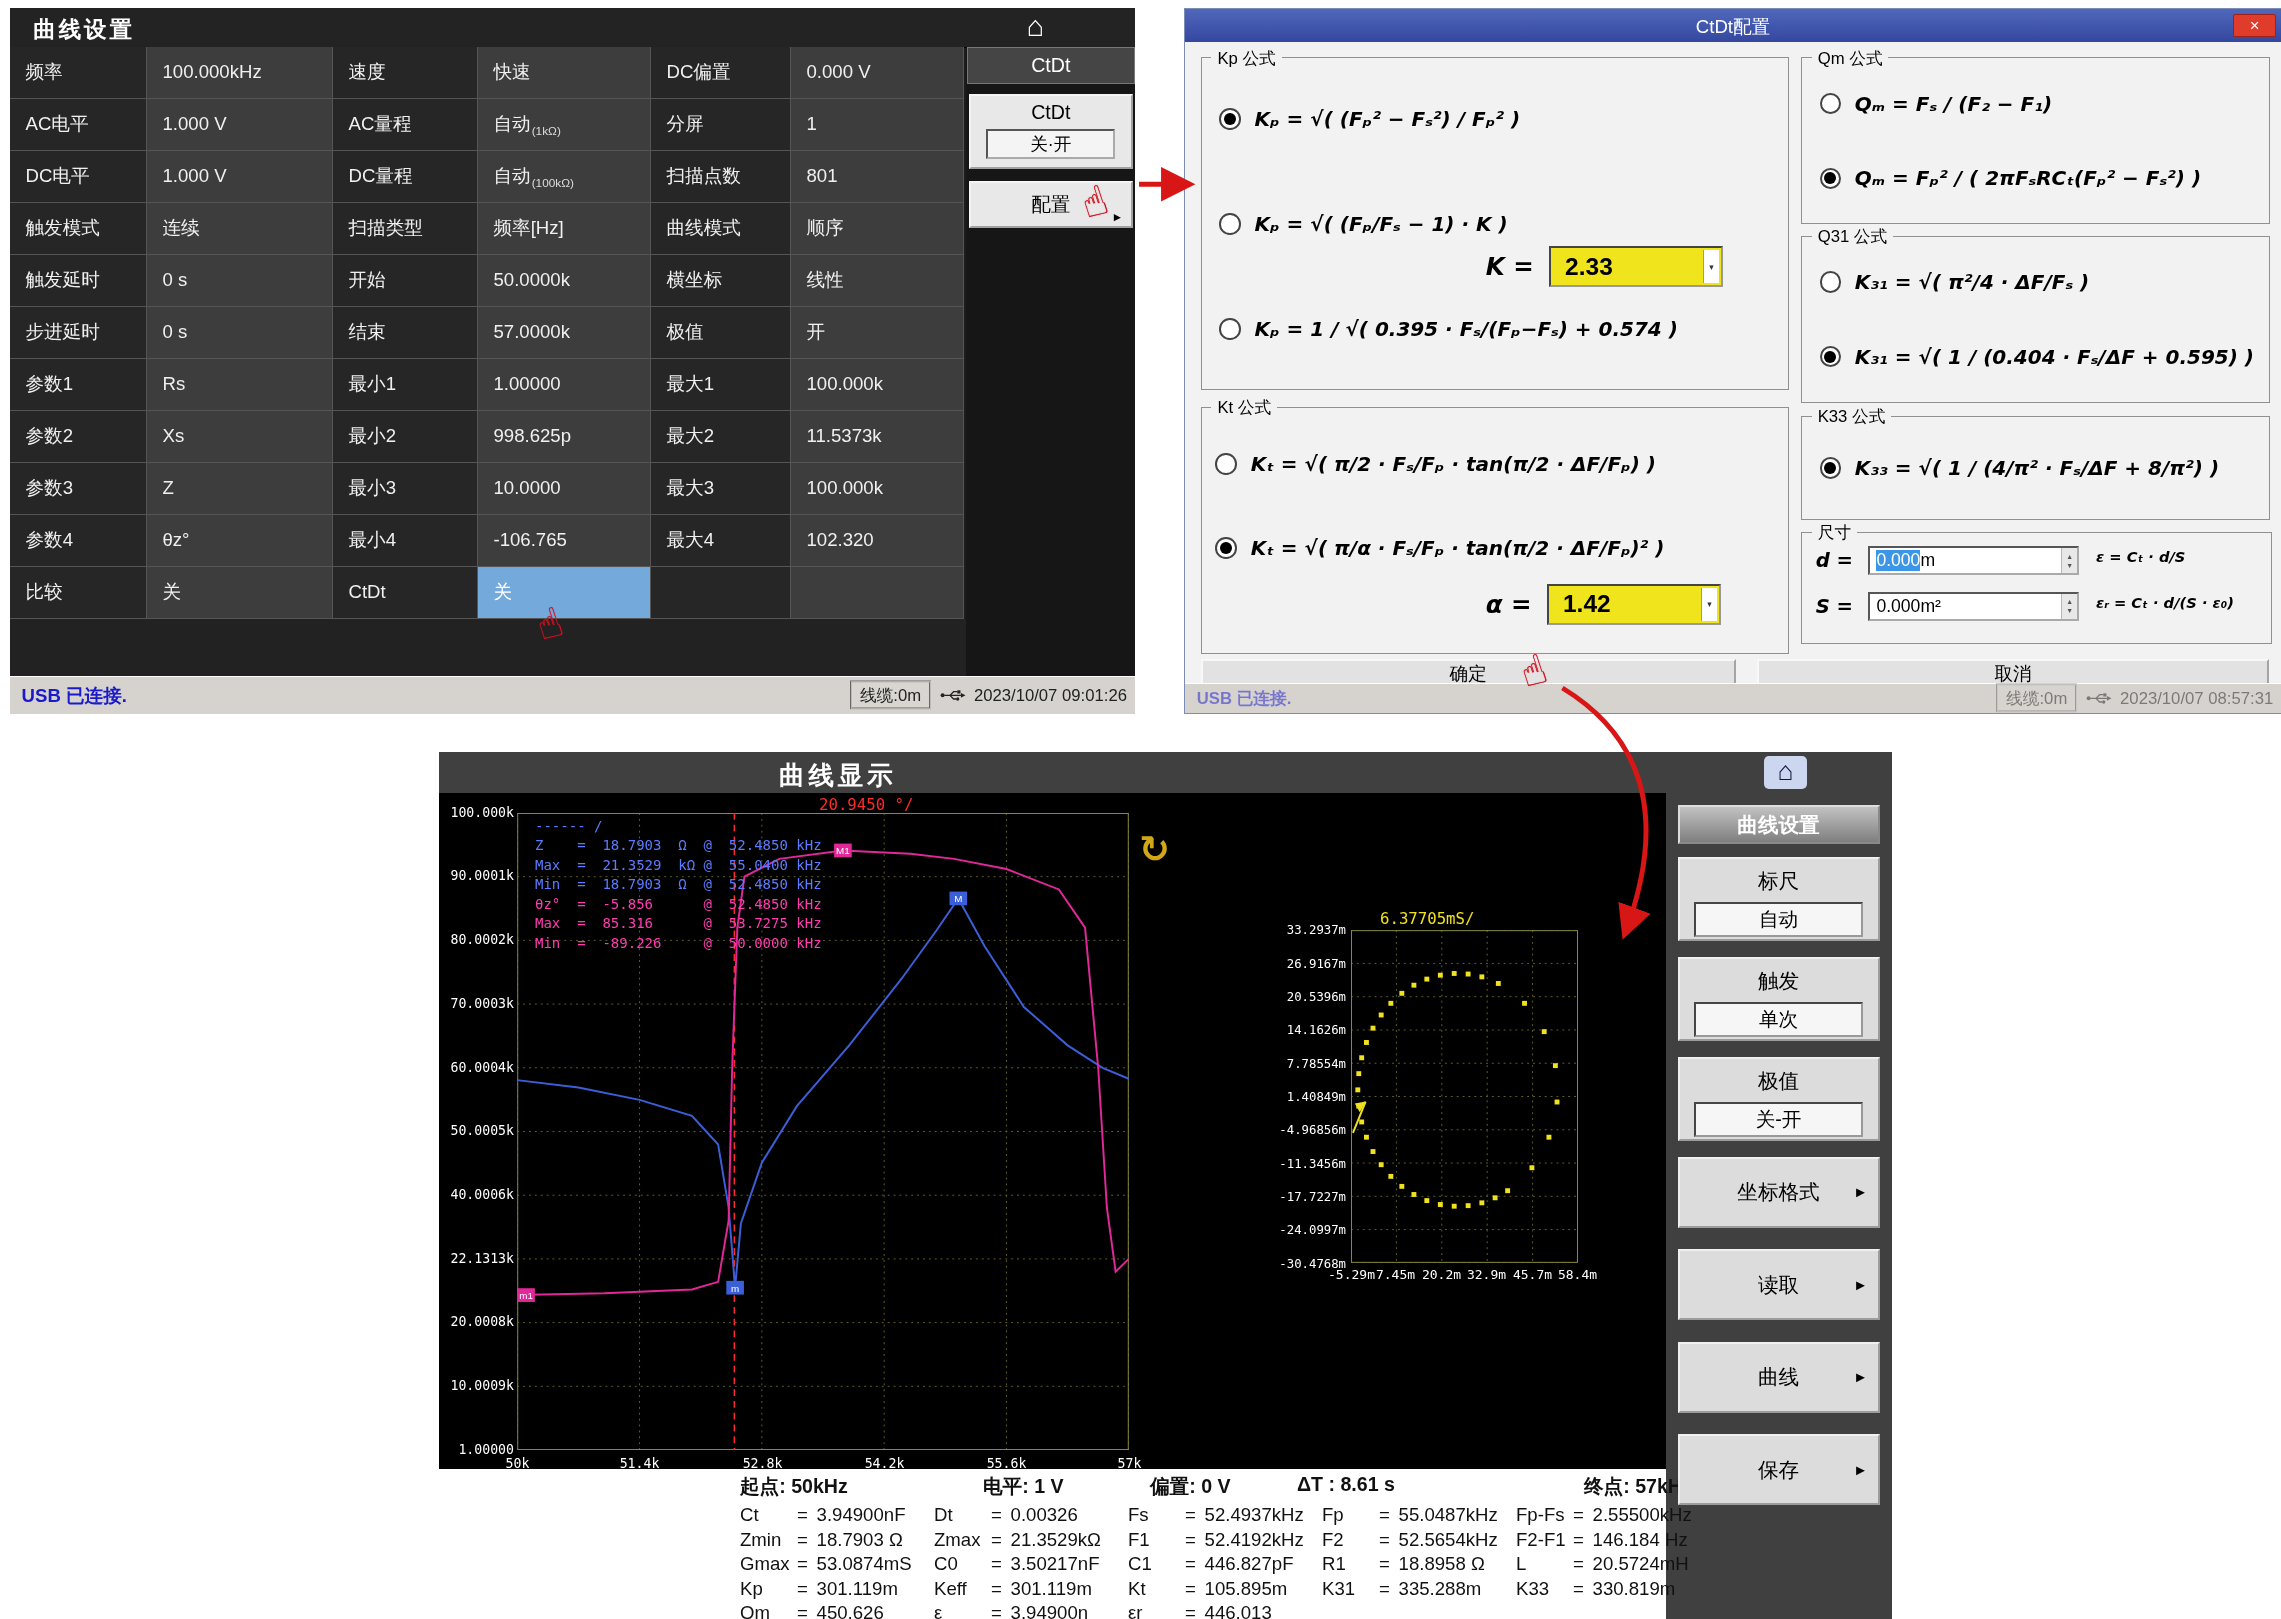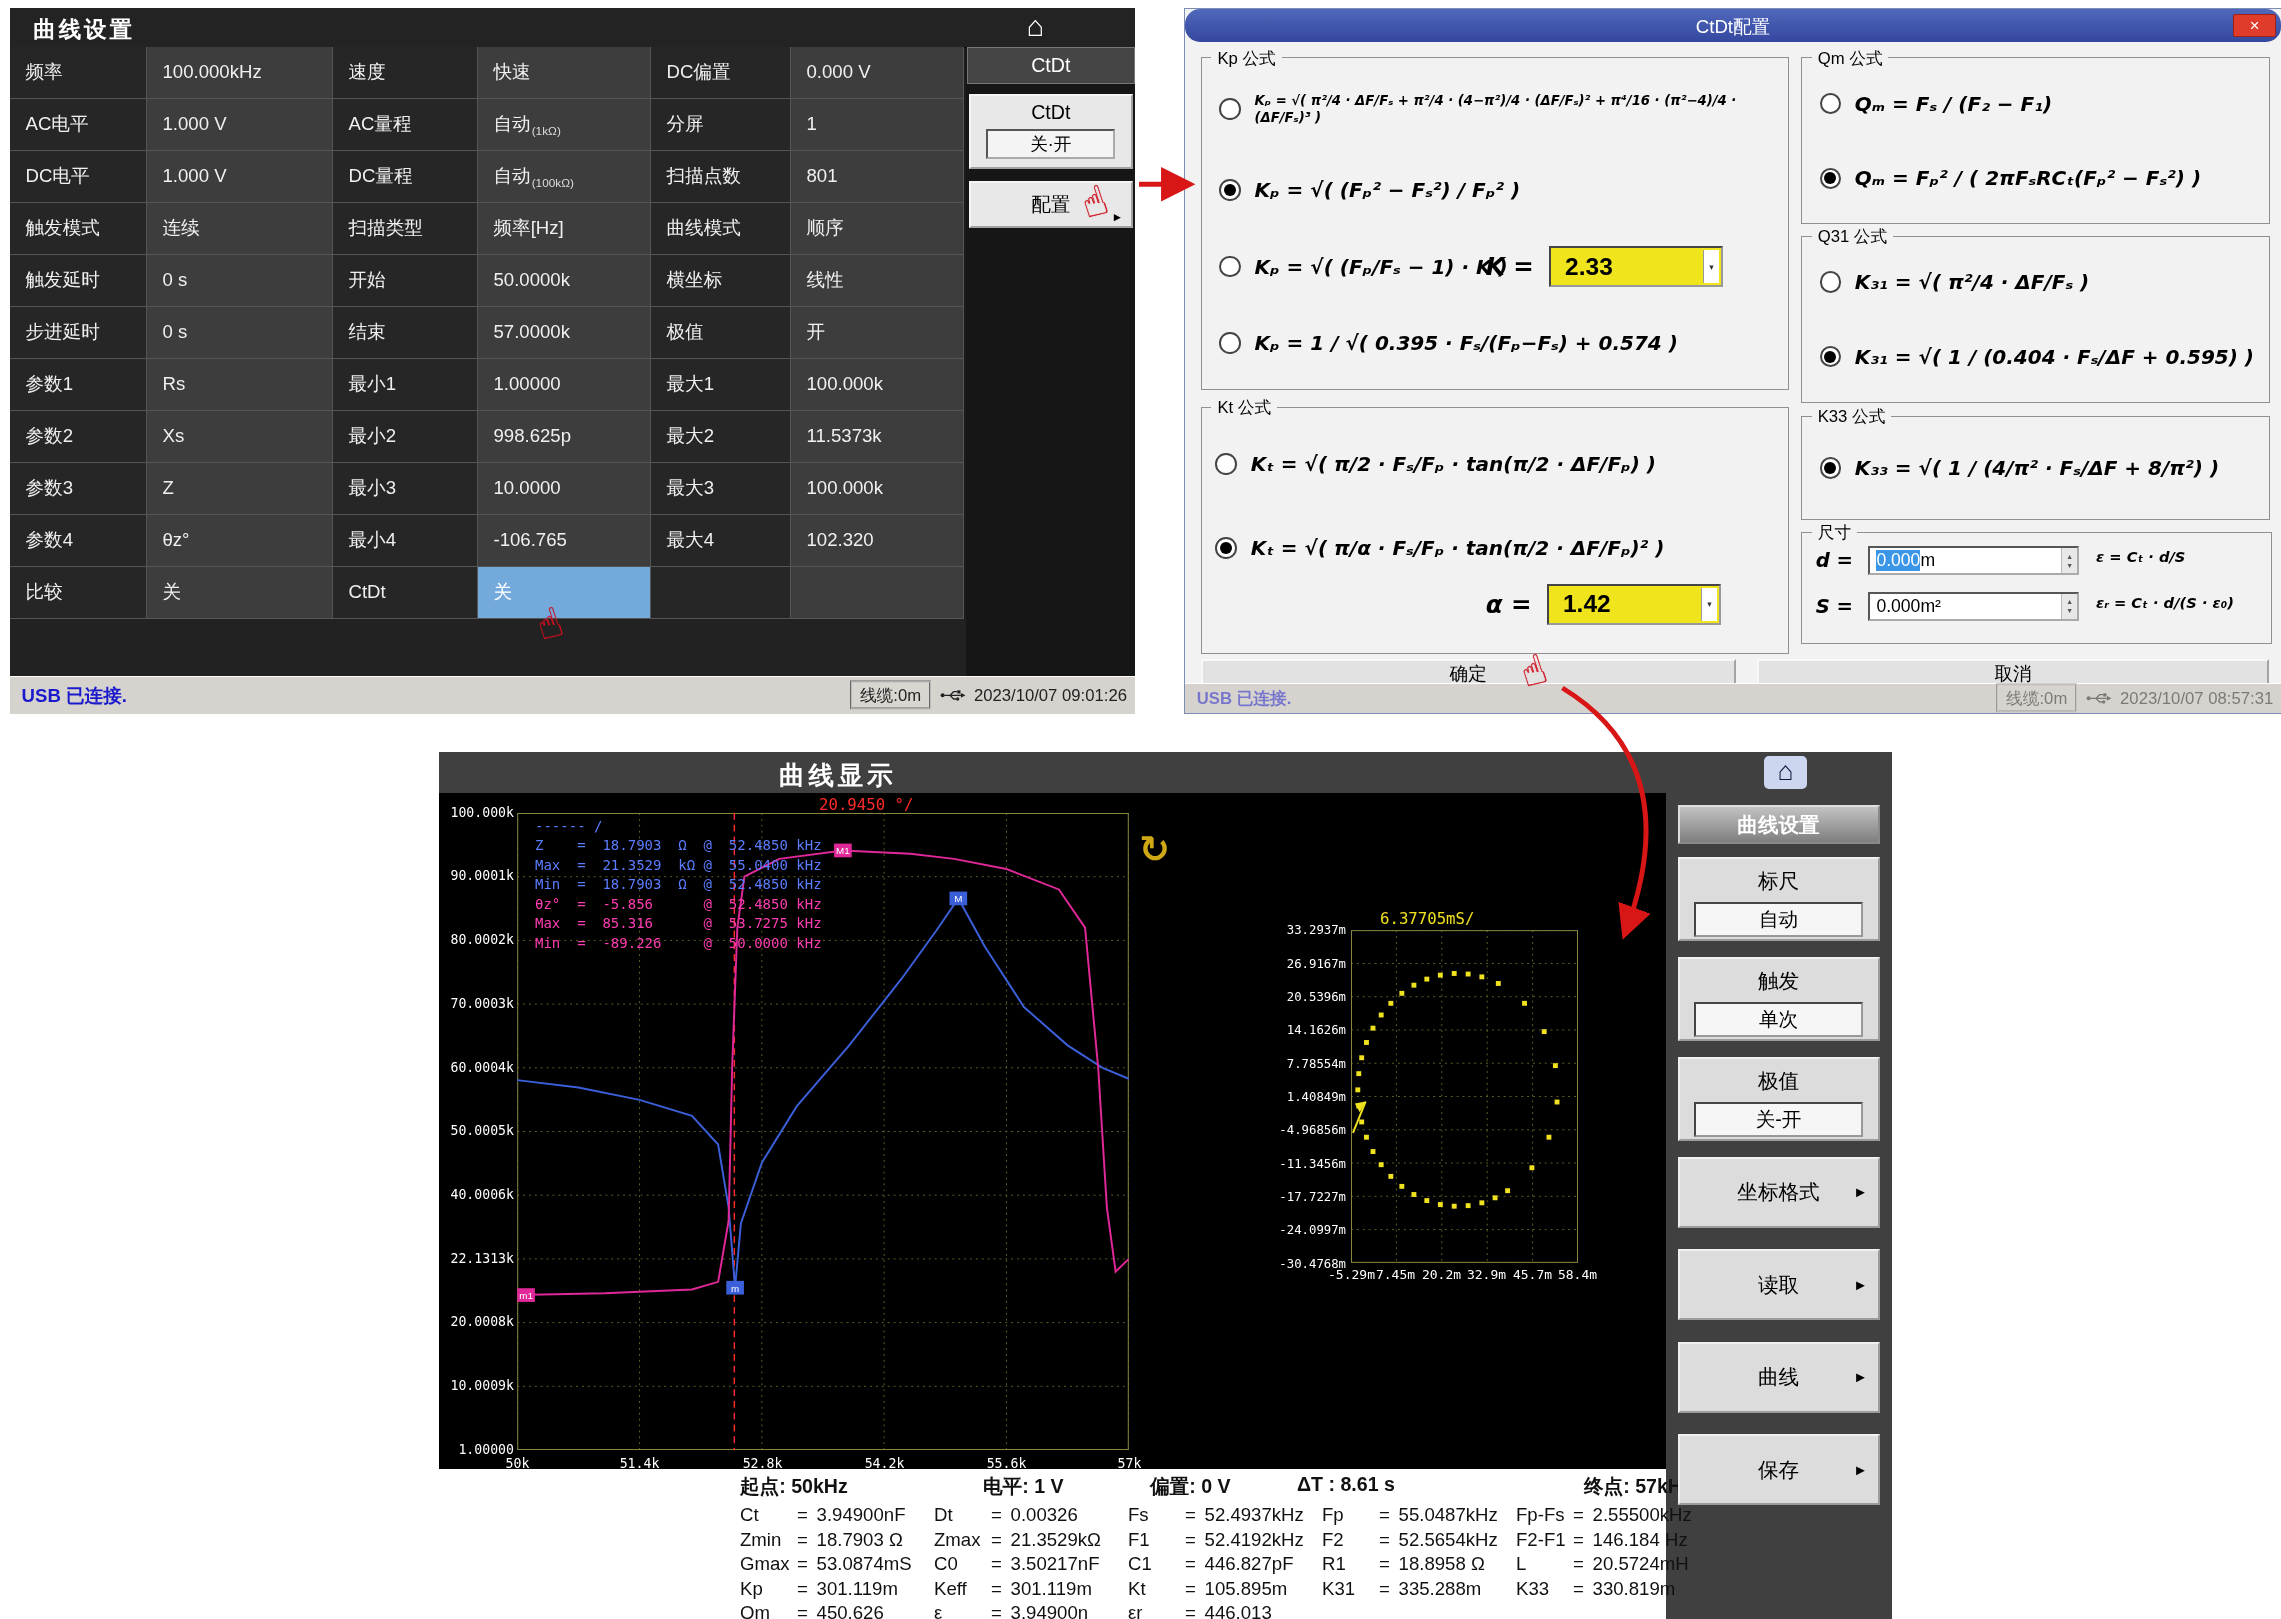--- a/index.html
+++ b/index.html
@@ -28,21 +28,21 @@
   
   .sbar{position:absolute;left:0;bottom:0;width:100%;height:37px;background:#d6d3ce;border-top:1px solid #fff;}
   .usbtxt{color:#1a1acc;font-weight:bold;font-size:18.6px;margin-left:11.8px;line-height:37px;display:inline-block;}
   .sbr{position:absolute;right:7.8px;top:50%;transform:translateY(-50%);display:flex;align-items:center;gap:7.8px;}
   .sbox{border:2px groove #bbb;padding:1px 7.8px;font-size:16.7px;color:#222;background:#d9d6d1;white-space:nowrap;}
   .stime{font-size:16.7px;color:#222;white-space:nowrap;}
   .usbsvg{width:27.4px;height:13.7px;}
 
   
   .p2{position:absolute;left:1184px;top:7.8px;width:1098px;height:706px;background:#f2f2f2;border:1px solid #7c8db5;box-sizing:border-box;overflow:hidden;}
-  .p2-title{position:absolute;left:0;top:0;width:100%;height:33px;background:linear-gradient(#5068bc,#33479e);border-radius:15px;}
+  .p2-title{position:absolute;left:0;top:0;width:100%;height:33px;background:linear-gradient(#5068bc,#33479e);}
   .p2-title-text{position:absolute;left:50%;transform:translateX(-50%);top:4.9px;color:#fff;font-size:18.6px;}
   .close{position:absolute;right:4.9px;top:4.9px;width:43px;height:23.5px;background:#e03c2c;color:#fff;text-align:center;line-height:22.5px;font-size:16.7px;border-radius:2px;border:1px solid #a02015;box-sizing:border-box;}
   .p2-body{position:absolute;left:0;top:33px;width:1098px;height:643px;}
   .group{position:absolute;border:1px solid #909090;}
   .glabel{position:absolute;top:-11.8px;left:9.8px;background:#f2f2f2;padding:0 5.9px;font-size:16.7px;color:#000;}
   #g-kp,#g-qm,#g-q31,#g-k33{display:flex;flex-direction:column;justify-content:space-around;padding:7.8px 3.9px;box-sizing:border-box;}
   #g-kt{padding-top:14px;box-sizing:border-box;}
   #g-kt .opt{height:80px;}
   .opt{display:flex;align-items:center;gap:13.7px;padding:2px 7.8px 2px 13.7px;}
   .radio{width:17.6px;height:17.6px;border:2px solid #444;border-radius:50%;background:#fff;flex:none;position:relative;}
@@ -217,24 +217,20 @@
     <div class="p2-body">
       <div class="group" id="g-kp" style="left:15.7px;top:15.7px;width:588px;height:333px;">
         <div class="glabel">Kp 公式</div>
         <div class="kfield" style="top:188px;">
           <span class="klab">K =</span>
           <span class="ybox">
               <span>2.33</span>
               <span class="dd">▾</span>
             </span>
         </div>
-      <div class="opt">
-            <span class="radio"></span>
-            <span class="formula sm">Kₚ = √( π²/4 · ΔF/Fₛ + π²/4 · (4−π²)/4 · (ΔF/Fₛ)² + π⁴/16 · (π²−4)/4 · (ΔF/Fₛ)³ )</span>
-          </div>
           <div class="opt">
             <span class="radio sel"></span>
             <span class="formula">Kₚ = √( (Fₚ² − Fₛ²) / Fₚ² )</span>
           </div>
           <div class="opt">
             <span class="radio"></span>
             <span class="formula">Kₚ = √( (Fₚ/Fₛ − 1) · K )</span>
           </div>
           <div class="opt">
             <span class="radio"></span>

